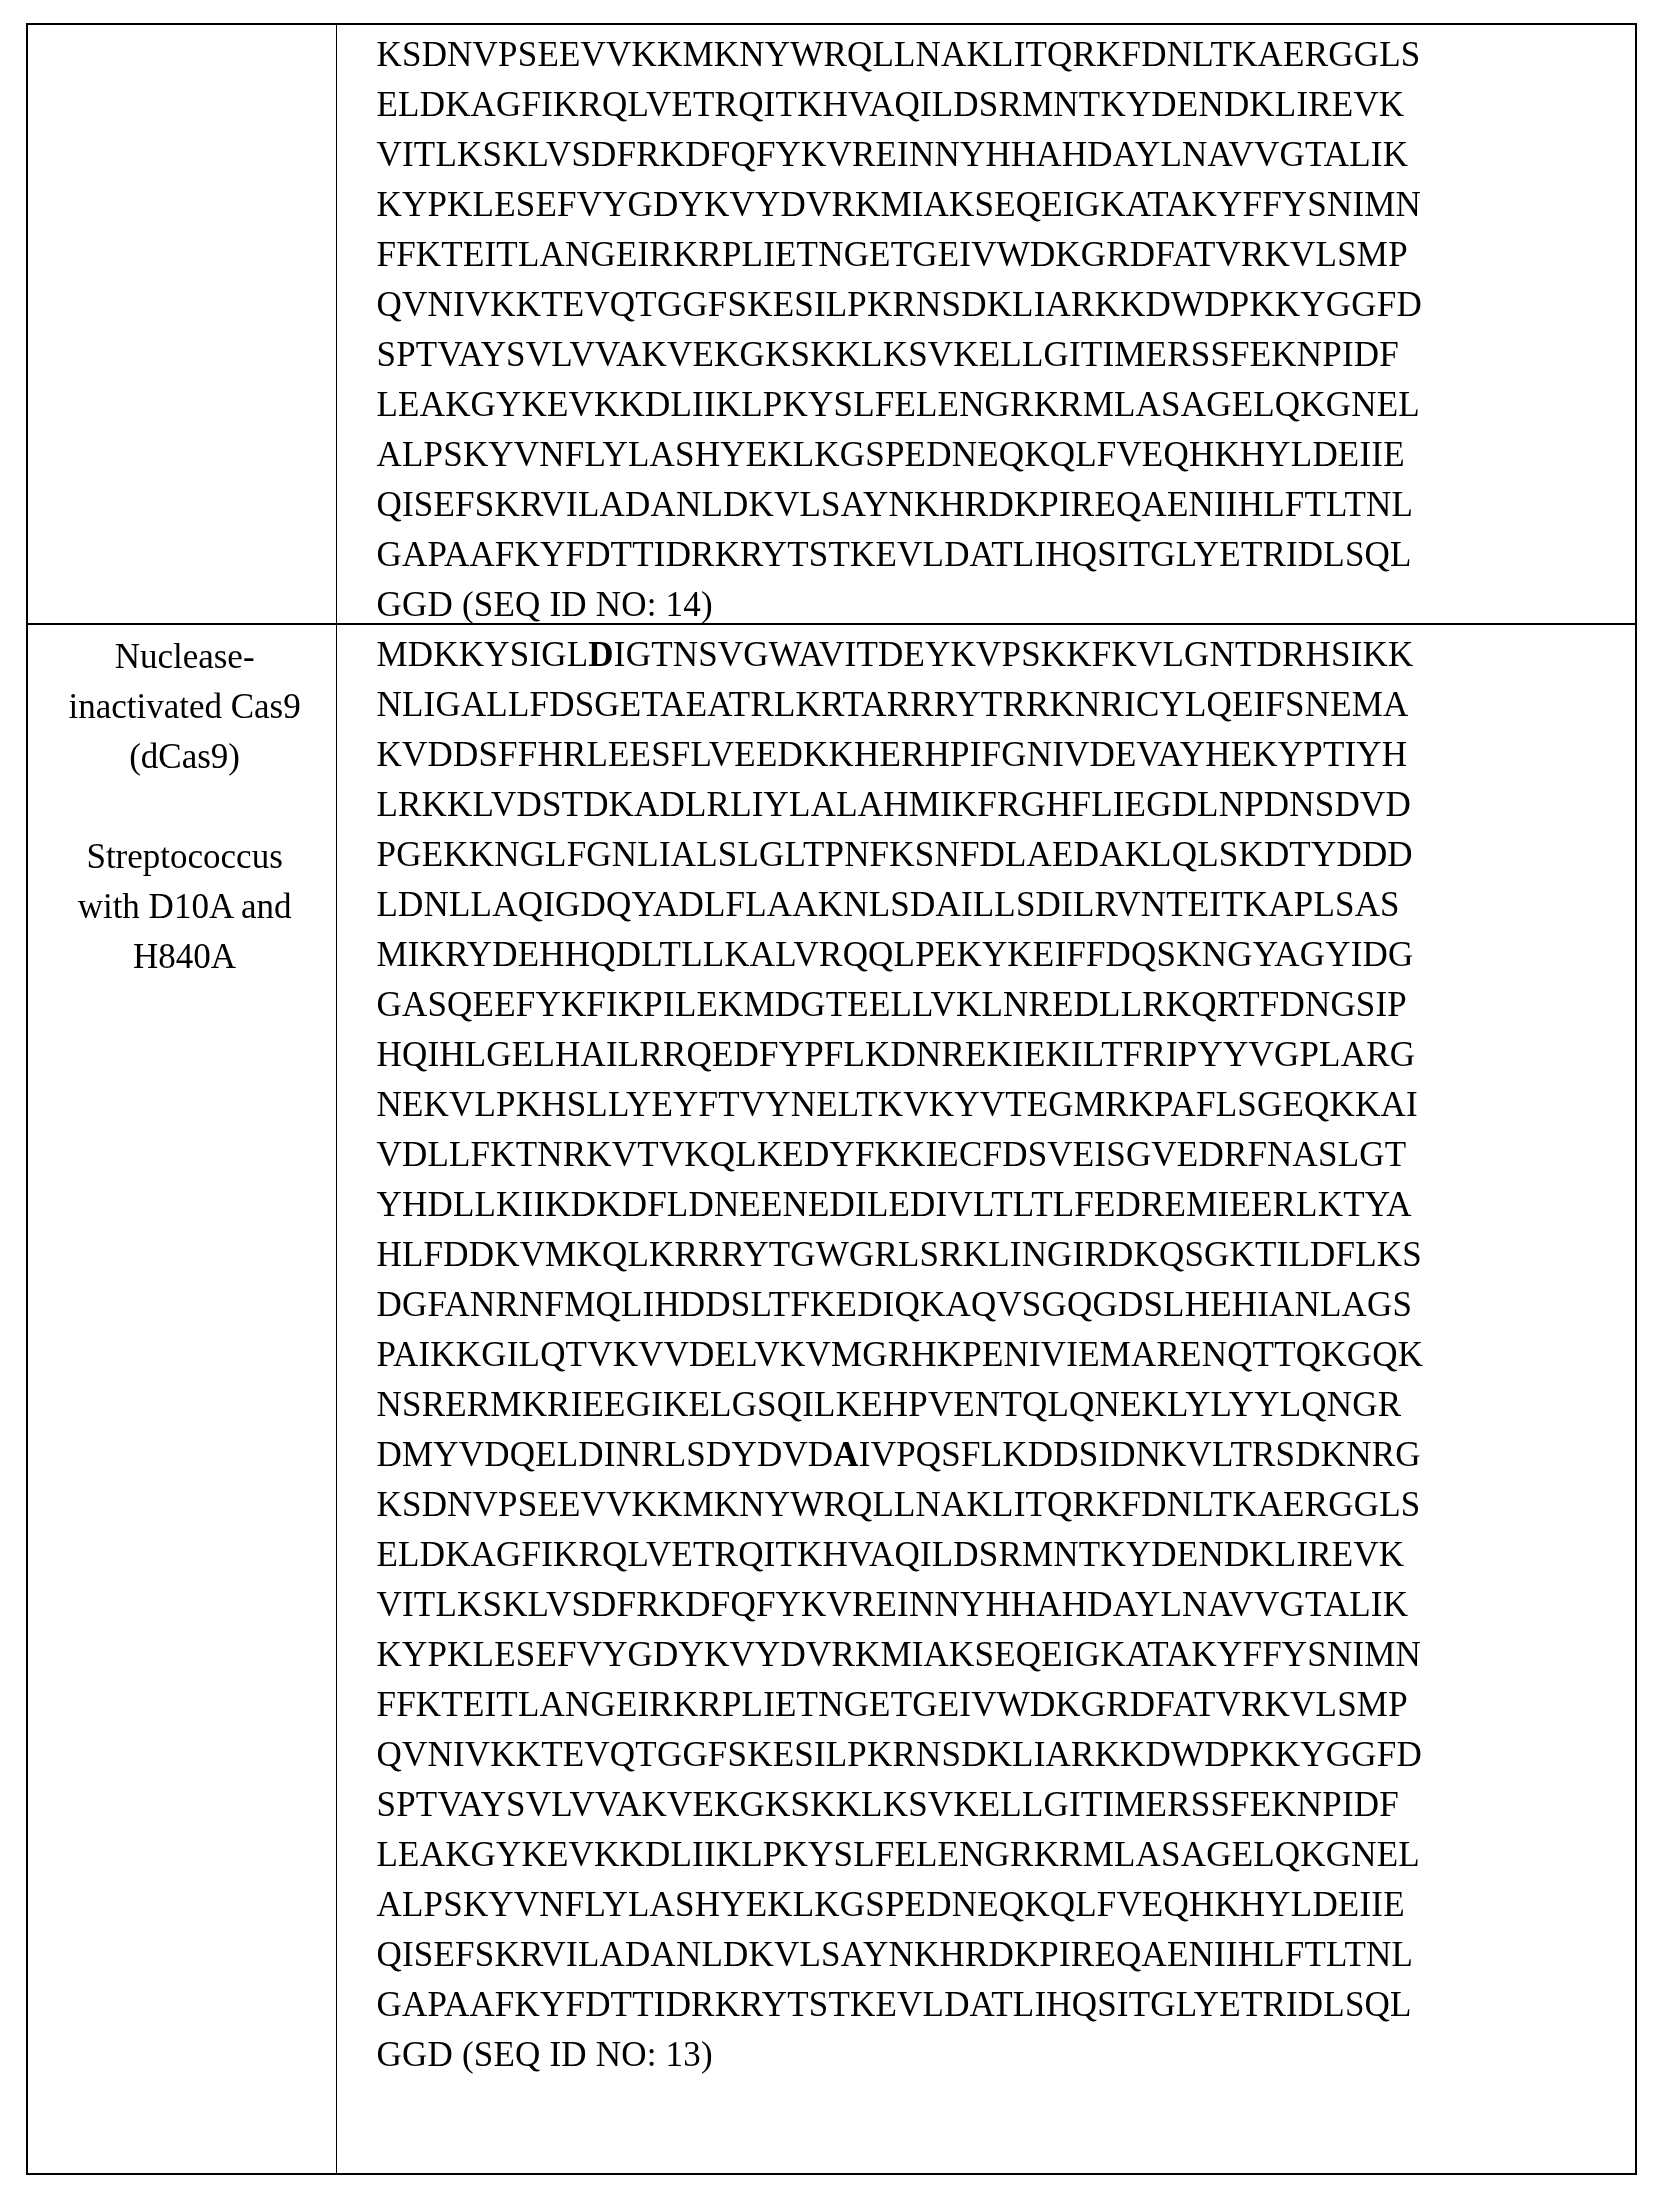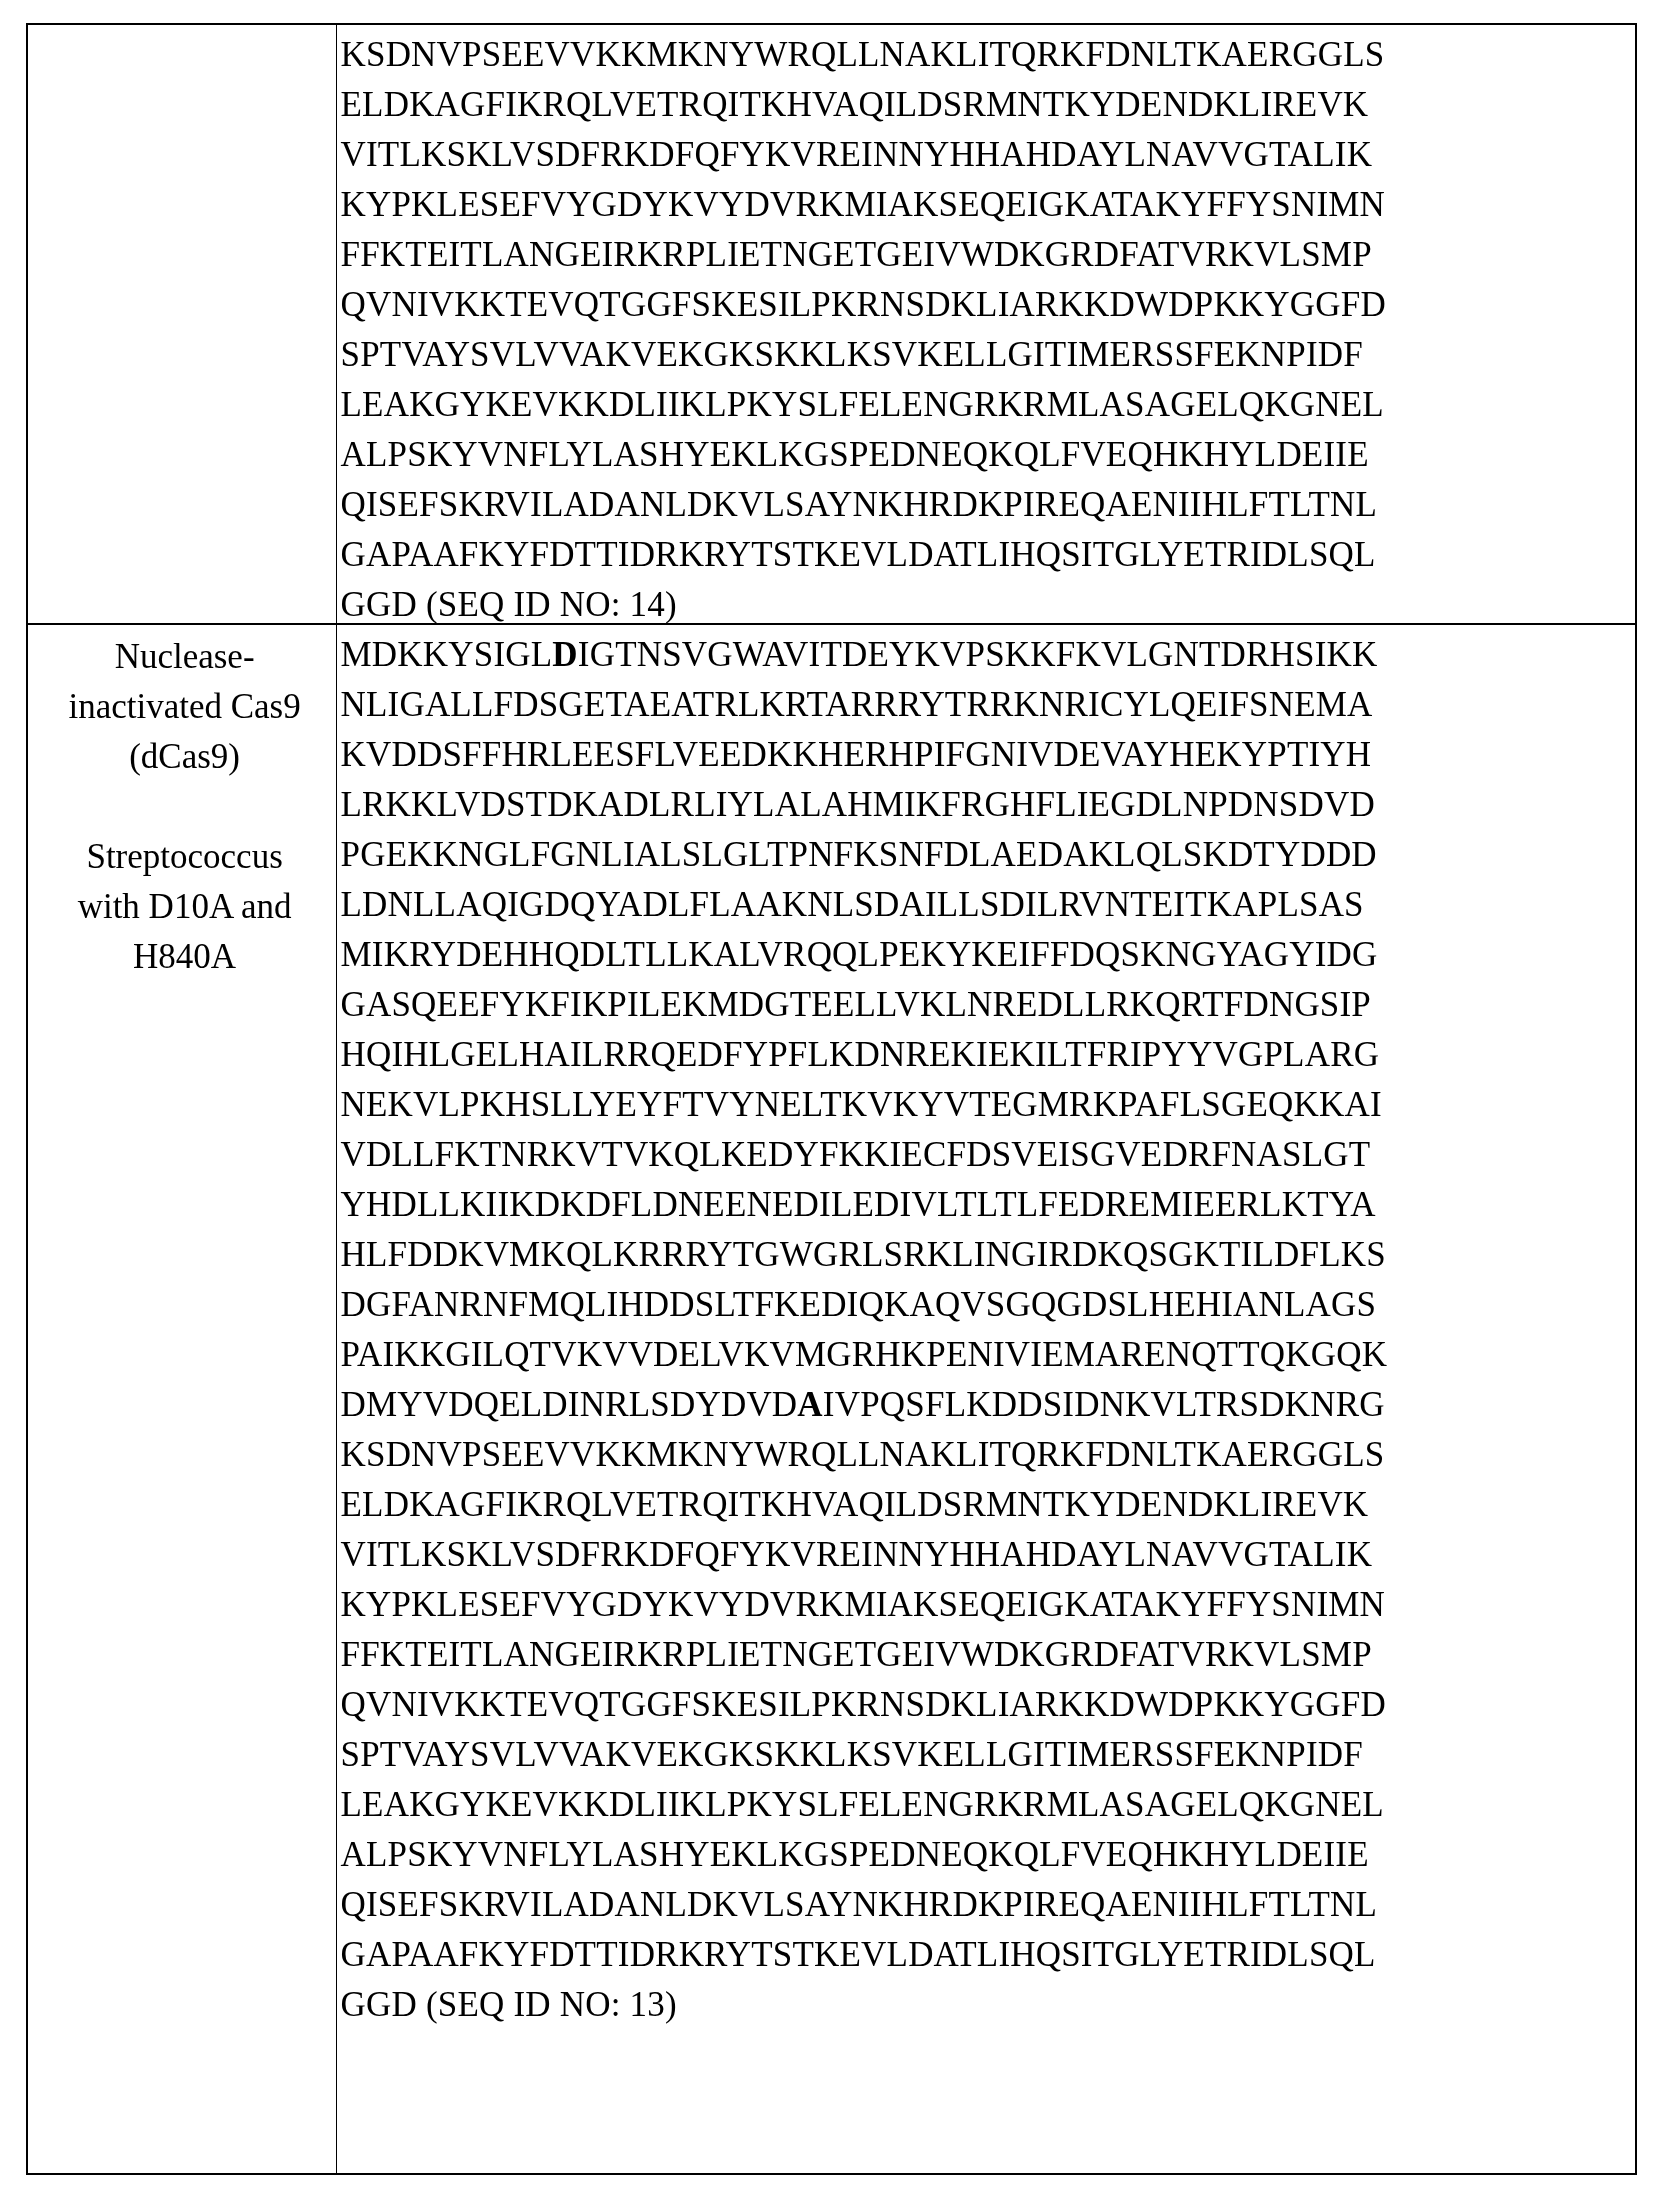--- a/index.html
+++ b/index.html
@@ -8,21 +8,21 @@
   .tbl { position: absolute; left: 26px; top: 22.6px; width: 1611px; height: 2152px;
          border: 2.6px solid #000; box-sizing: border-box; }
   .row { position: absolute; left: 0; right: 0; box-sizing: border-box; }
   .row.r1 { top: 0; height: 600px; border-bottom: 2.6px solid #000; }
   .row.r2 { top: 600px; bottom: 0; }
   .col-label { position: absolute; left: 0; top: 0; bottom: 0; width: 309px;
                border-right: 1.7px solid #000; box-sizing: border-box; padding: 7px 0 0 5.2px; }
   .col-seq { position: absolute; left: 309px; right: 0; top: 0; bottom: 0; padding: 5.2px 0 0 3.5px;
              box-sizing: border-box; }
   .line { font-size: 35px; line-height: 50px; height: 50px; white-space: pre;
-          letter-spacing: 0.2px; }
+          letter-spacing: 0.2px; margin-left: 36px; }
   .lbl { font-size: 35px; line-height: 50px; white-space: pre; text-align: center; }
   .it { }
   .b { font-weight: bold; }
   .gap { height: 50px; }
 </style>
 </head>
 <body>
 
 <div class="tbl">
 
@@ -63,20 +63,21 @@
       <div class="line">LDNLLAQIGDQYADLFLAAKNLSDAILLSDILRVNTEITKAPLSAS</div>
       <div class="line">MIKRYDEHHQDLTLLKALVRQQLPEKYKEIFFDQSKNGYAGYIDG</div>
       <div class="line">GASQEEFYKFIKPILEKMDGTEELLVKLNREDLLRKQRTFDNGSIP</div>
       <div class="line">HQIHLGELHAILRRQEDFYPFLKDNREKIEKILTFRIPYYVGPLARG</div>
       <div class="line">NEKVLPKHSLLYEYFTVYNELTKVKYVTEGMRKPAFLSGEQKKAI</div>
       <div class="line">VDLLFKTNRKVTVKQLKEDYFKKIECFDSVEISGVEDRFNASLGT</div>
       <div class="line">YHDLLKIIKDKDFLDNEENEDILEDIVLTLTLFEDREMIEERLKTYA</div>
       <div class="line">HLFDDKVMKQLKRRRYTGWGRLSRKLINGIRDKQSGKTILDFLKS</div>
       <div class="line">DGFANRNFMQLIHDDSLTFKEDIQKAQVSGQGDSLHEHIANLAGS</div>
       <div class="line">PAIKKGILQTVKVVDELVKVMGRHKPENIVIEMARENQTTQKGQK</div>
+      <div class="line">NSRERMKRIEEGIKELGSQILKEHPVENTQLQNEKLYLYYLQNGR</div>
       <div class="line"><span>DMYVDQELDINRLSDYDVD</span><span class="b">A</span><span>IVPQSFLKDDSIDNKVLTRSDKNRG</span></div>
       <div class="line">KSDNVPSEEVVKKMKNYWRQLLNAKLITQRKFDNLTKAERGGLS</div>
       <div class="line">ELDKAGFIKRQLVETRQITKHVAQILDSRMNTKYDENDKLIREVK</div>
       <div class="line">VITLKSKLVSDFRKDFQFYKVREINNYHHAHDAYLNAVVGTALIK</div>
       <div class="line">KYPKLESEFVYGDYKVYDVRKMIAKSEQEIGKATAKYFFYSNIMN</div>
       <div class="line">FFKTEITLANGEIRKRPLIETNGETGEIVWDKGRDFATVRKVLSMP</div>
       <div class="line">QVNIVKKTEVQTGGFSKESILPKRNSDKLIARKKDWDPKKYGGFD</div>
       <div class="line">SPTVAYSVLVVAKVEKGKSKKLKSVKELLGITIMERSSFEKNPIDF</div>
       <div class="line">LEAKGYKEVKKDLIIKLPKYSLFELENGRKRMLASAGELQKGNEL</div>
       <div class="line">ALPSKYVNFLYLASHYEKLKGSPEDNEQKQLFVEQHKHYLDEIIE</div>

